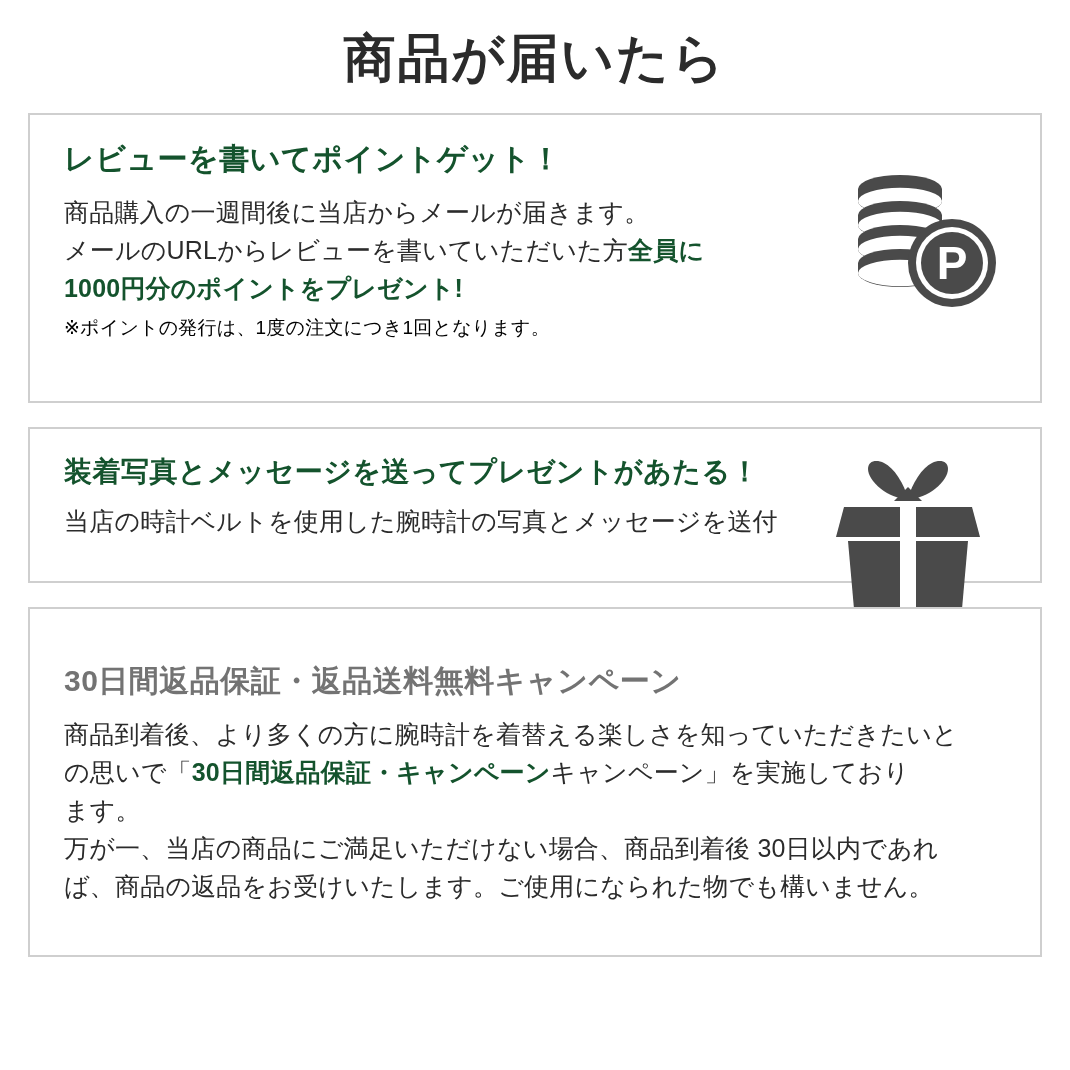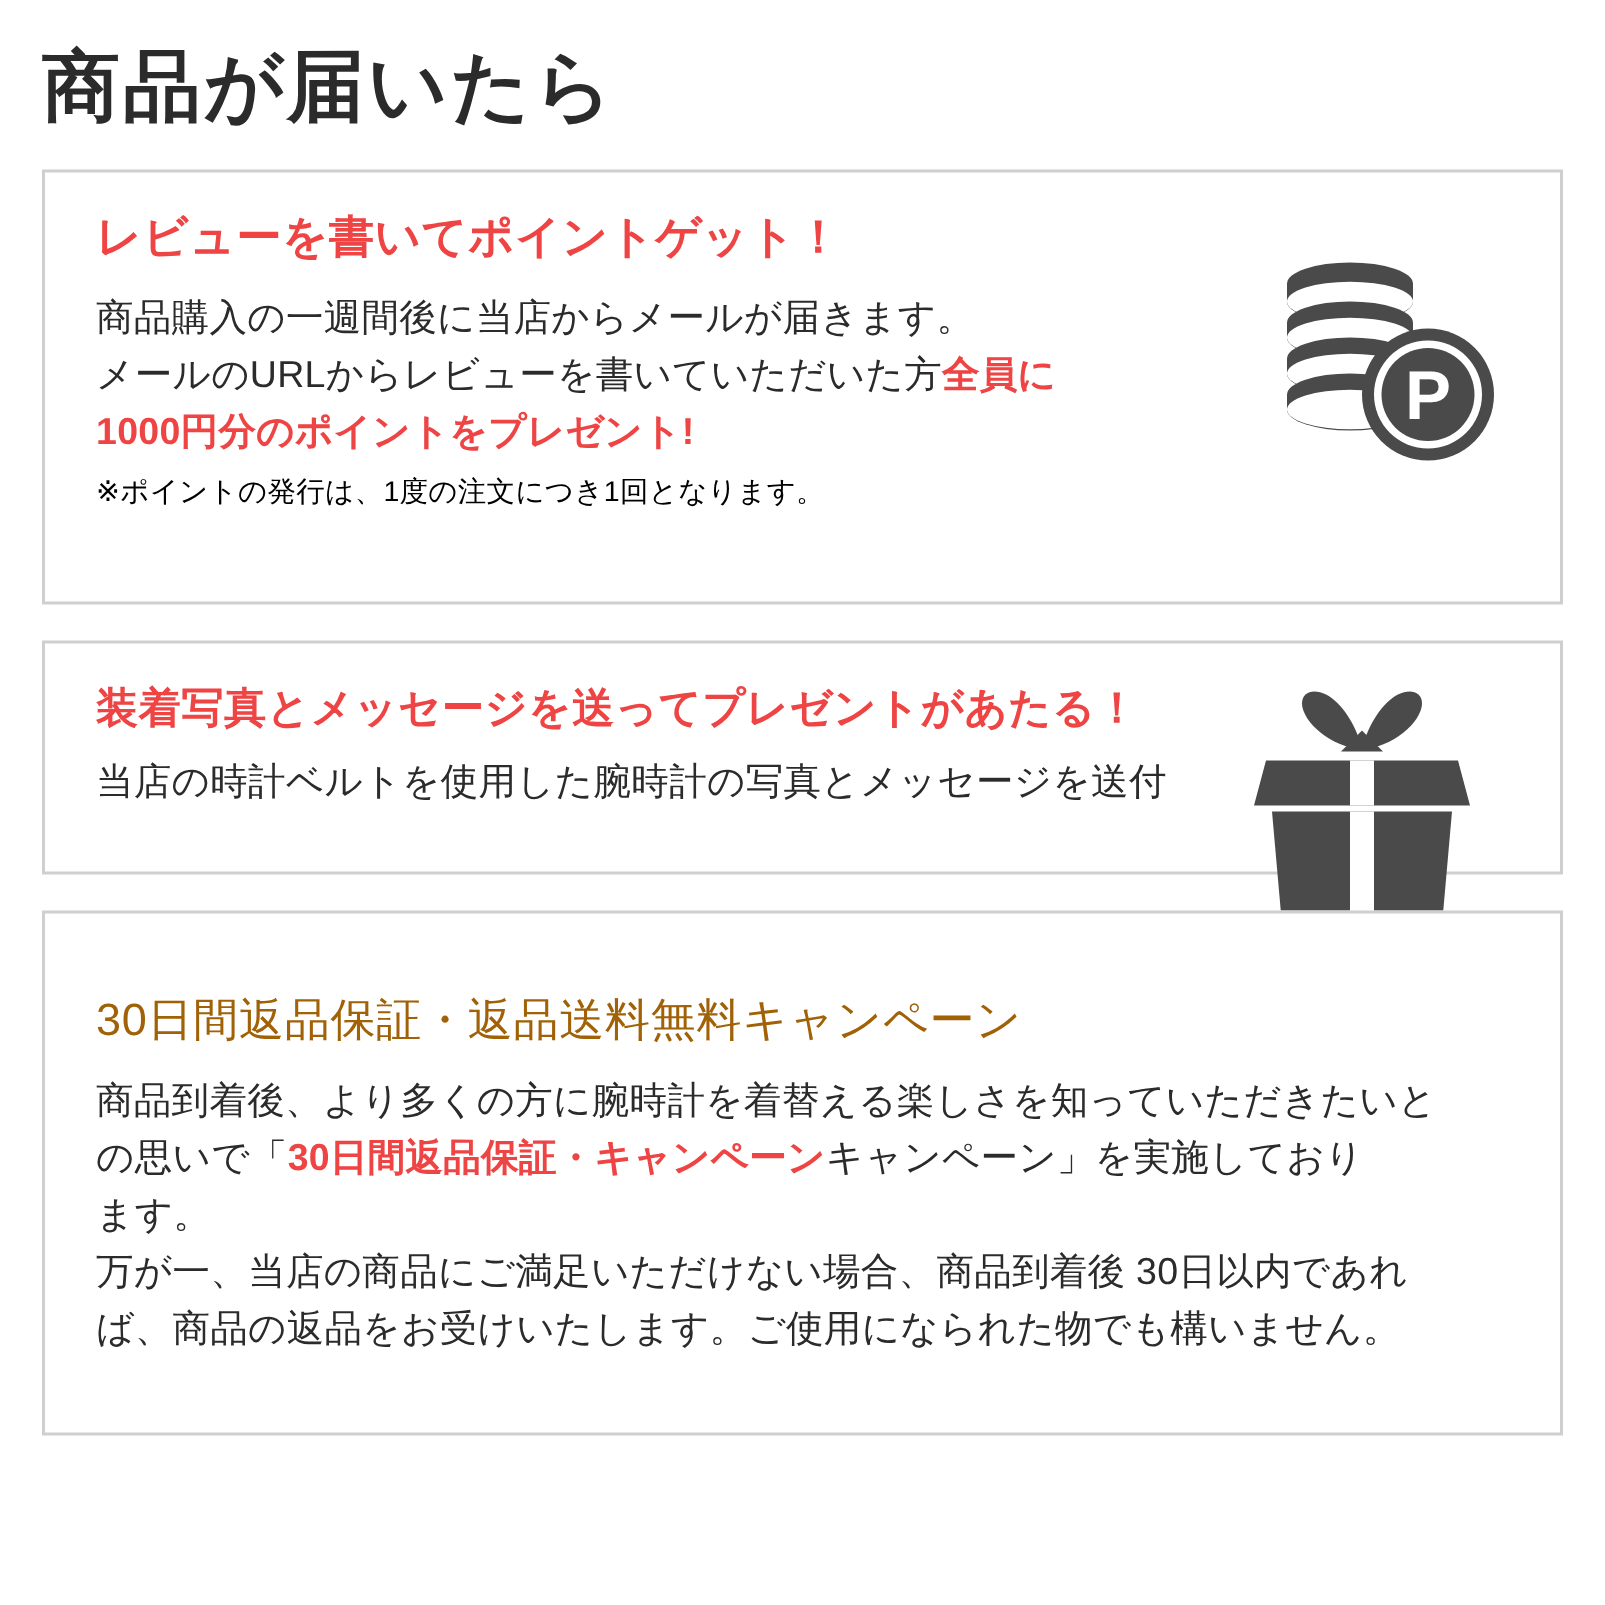--- a/index.html
+++ b/index.html
@@ -15,59 +15,60 @@
     -webkit-font-smoothing: antialiased;
   }
   .page {
     position: relative;
     width: 1070px;
     height: 1070px;
     box-sizing: border-box;
     padding: 0 28px;
   }
   .page-title {
+    text-align: center;
     font-size: 52px;
     font-weight: bold;
     letter-spacing: 2px;
     color: #2b2b2b;
     margin: 30px 0 26px 0;
     line-height: 1.1;
   }
   .card {
     position: relative;
     border: 2px solid #cfcfcf;
     box-sizing: border-box;
     margin-bottom: 24px;
     padding: 26px 34px 22px 34px;
     background: #fff;
   }
   .card-1 { height: 290px; }
   .card-2 { height: 156px; }
   .card-3 { height: 350px; }
   .card-heading {
     font-size: 29px;
-    font-weight: normal;
-    color: #a16207;
+    font-weight: bold;
+    color: #737373;
     margin: 0 0 12px 0;
     line-height: 1.2;
     letter-spacing: 0.5px;
   }
   .card-1 .card-heading { font-size: 30px; margin-bottom: 16px; }
   .card-2 .card-heading { font-size: 28px; margin-bottom: 14px; }
   .card-3 .card-heading { font-size: 30px; margin: 28px 0 16px 0; }
   .body-text {
     font-size: 25px;
     line-height: 1.52;
     color: #2b2b2b;
     margin: 0;
     letter-spacing: 0.2px;
   }
   .body-text.tight { line-height: 1.48; }
   .em-red {
-    color: #ef4444;
+    color: #14532d;
     font-weight: bold;
   }
   .note {
     font-size: 19px;
     color: #000000;
     margin-top: 8px;
     letter-spacing: 0.2px;
   }
   .txt-block { max-width: 760px; }
   .card-3 .txt-block { max-width: 100%; }

